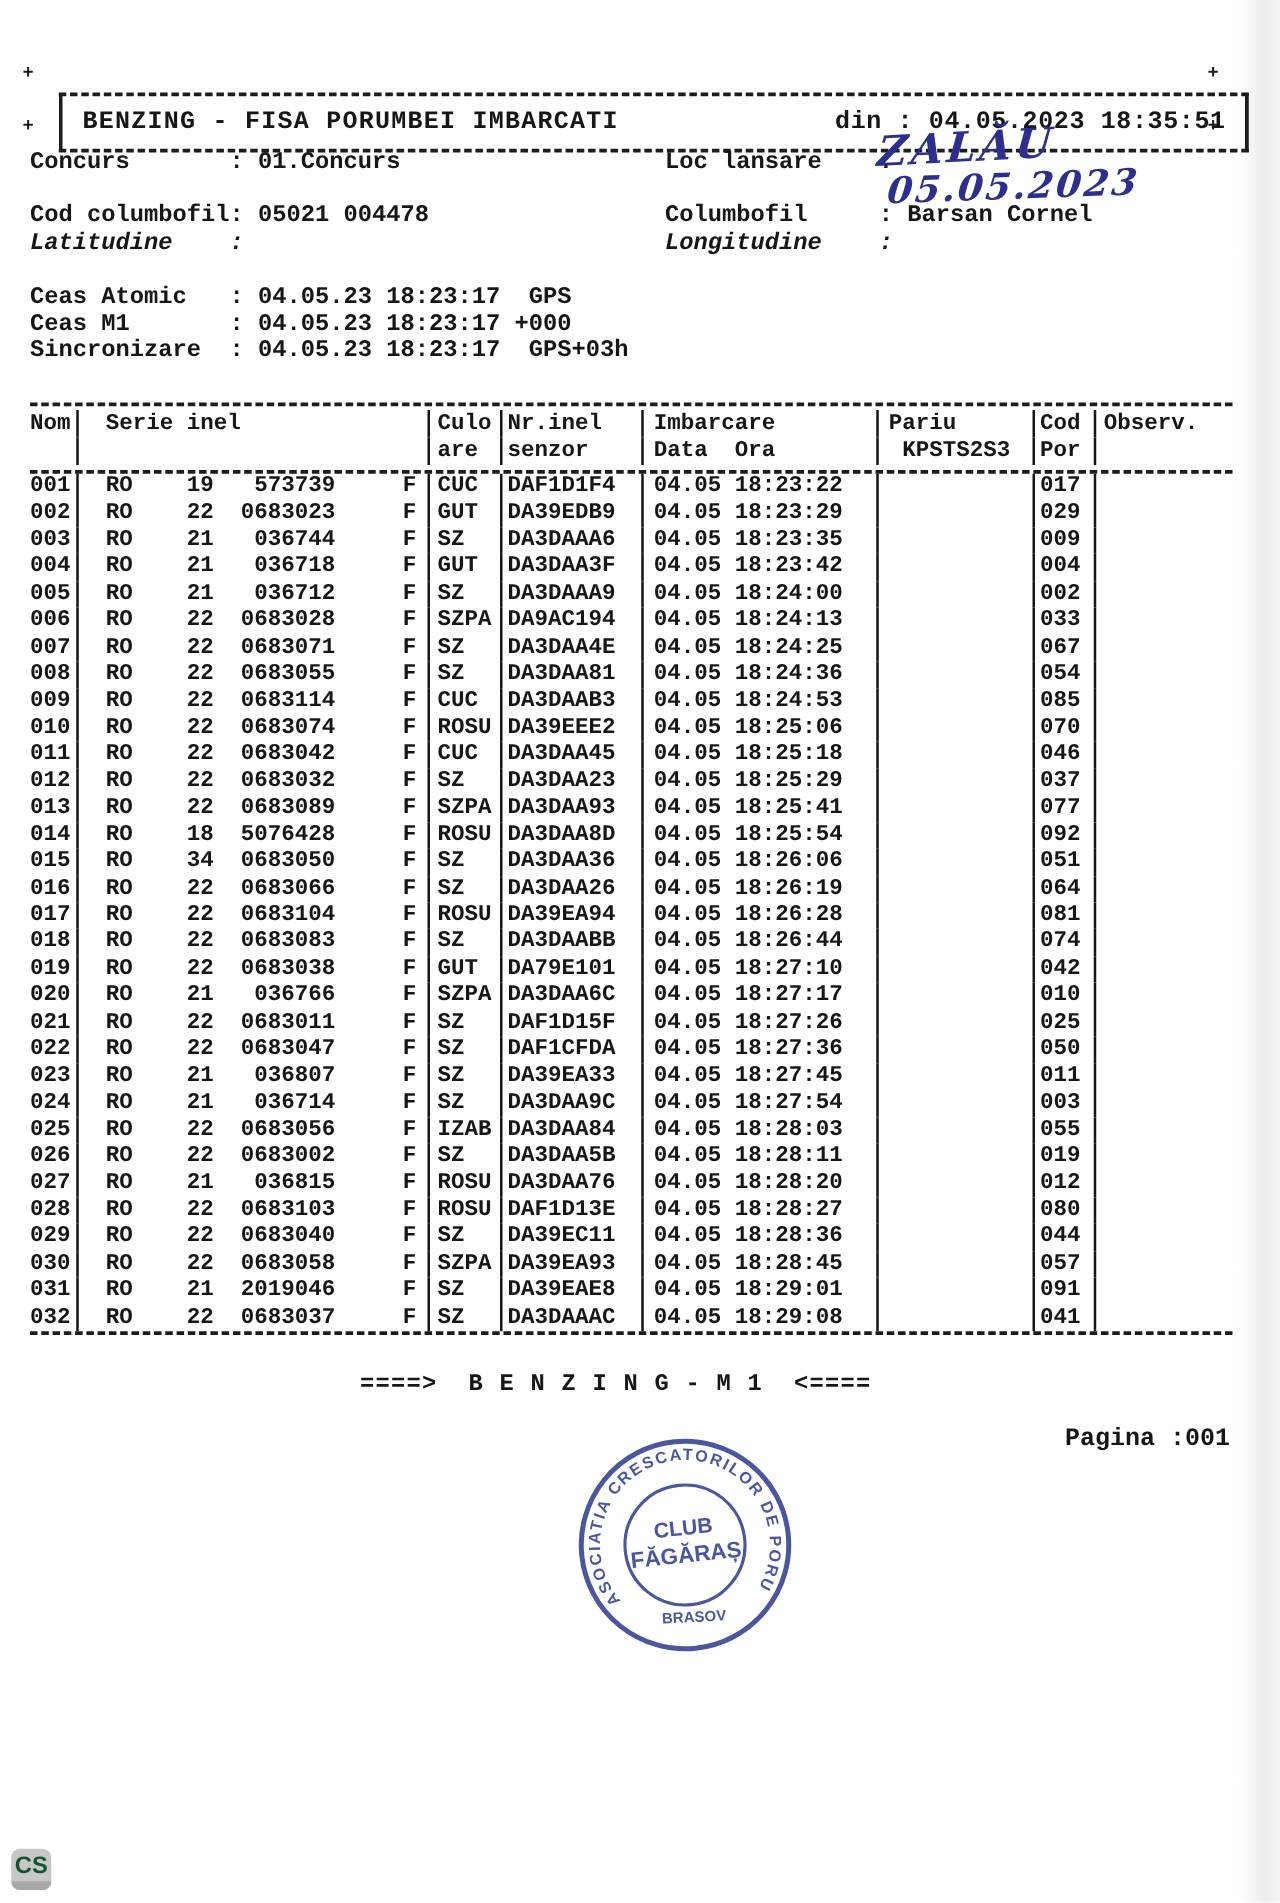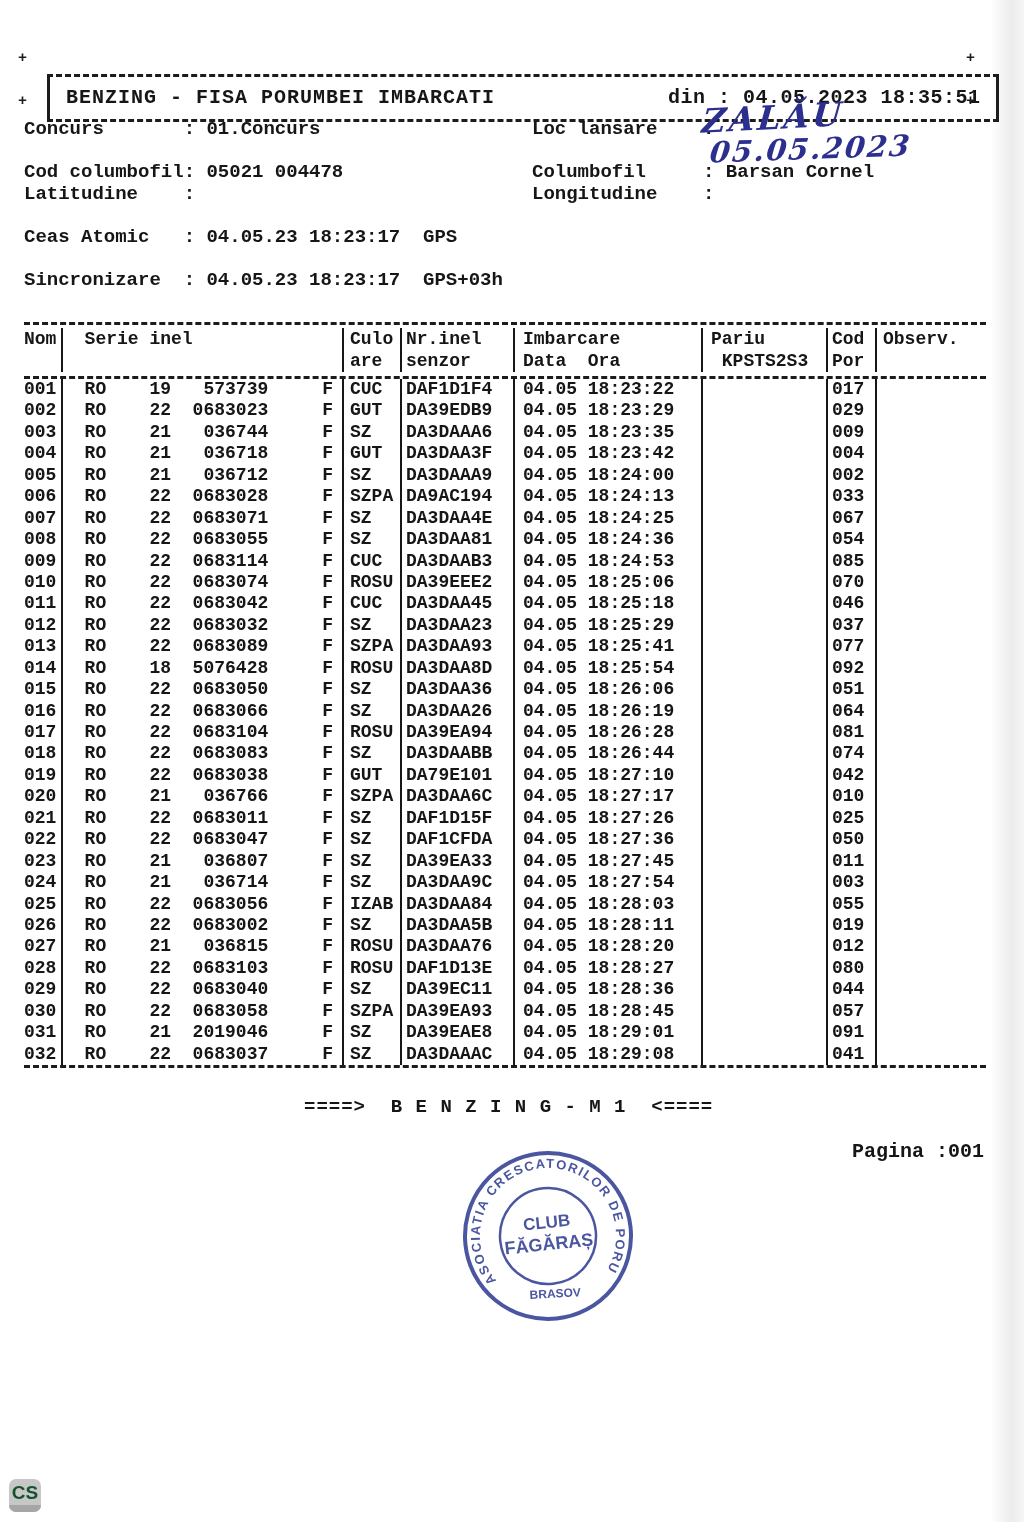--- a/index.html
+++ b/index.html
@@ -29,21 +29,21 @@
   .c-nom{width:39px;}
   .c-serie{width:281px;}
   .c-culo{width:58px;padding-left:6px;}
   .c-senzor{width:113px;padding-left:4px;}
   .c-imb{width:188px;padding-left:8px;}
   .c-pariu{width:125px;padding-left:8px;}
   .c-cod{width:49px;padding-left:4px;}
   .c-observ{width:109px;padding-left:6px;border-right:none;}
   .tbody{border-bottom:3px dashed #1c1c1c;}
   
-  .benzing{left:304px;top:1096px;font-size:19px;letter-spacing:1px;}
+  .benzing{left:288px;top:1096px;font-size:19px;letter-spacing:1px;}
   .pagina{left:852px;top:1096px;font-size:20px;margin-top:44px;}
   
   .stamp{left:458px;top:1146px;transform:rotate(-6deg);opacity:0.85;}
   
   .cs-badge{left:9px;top:1479px;width:32px;height:33px;background:#c7c7c7;border-radius:7px;}
   .cs-letters{display:block;text-align:center;color:#14532d;font:700 19px "Liberation Sans",sans-serif;line-height:27px;}
   .cs-strip{position:absolute;left:0;right:0;bottom:0;height:7px;background:#a6a6a6;border-radius:0 0 7px 7px;}
   .cs-label{left:48px;top:1482px;font:400 21px "Liberation Sans",sans-serif;color:#c0c0c0;letter-spacing:0.5px;}
 </style>
 </head>
@@ -61,29 +61,30 @@
   <span class="plus" style="left:966px;top:93px;"></span>
 
   <div class="abs line mono" style="top:118px;">
     <span class="pre">Concurs       : 01.Concurs</span>
     <span class="rcol">Loc lansare    :</span>
   </div>
   <div class="abs line mono" style="top:161px;">
     <span class="pre">Cod columbofil: 05021 004478</span>
     <span class="rcol">Columbofil     : Barsan Cornel</span>
   </div>
-  <div class="abs line mono" style="top:183px;">
+  <div class="abs line mono" style="top:183px;font-style:italic;">
     <span class="pre">Latitudine    :</span>
     <span class="rcol">Longitudine    :</span>
   </div>
 
   <span class="abs hand1">ZALĂU</span>
   <span class="abs hand2">05.05.2023</span>
 
   <div class="abs line mono pre" style="top:226px;">Ceas Atomic   : 04.05.23 18:23:17  GPS</div>
+  <div class="abs line mono pre" style="top:248px;">Ceas M1       : 04.05.23 18:23:17 +000</div>
   <div class="abs line mono pre" style="top:269px;">Sincronizare  : 04.05.23 18:23:17  GPS+03h</div>
 
   <div class="abs table">
     <div class="thead">
       <div class="hrow mono">
         <span class="cell c-nom">Nom</span>
         <span class="cell c-serie">  Serie inel</span>
         <span class="cell c-culo">Culo</span>
         <span class="cell c-senzor">Nr.inel</span>
         <span class="cell c-imb">Imbarcare</span>
@@ -238,21 +239,21 @@
           <span class="cell c-serie">  RO    18  5076428     F</span>
           <span class="cell c-culo">ROSU</span>
           <span class="cell c-senzor">DA3DAA8D</span>
           <span class="cell c-imb">04.05 18:25:54</span>
           <span class="cell c-pariu"></span>
           <span class="cell c-cod">092</span>
           <span class="cell c-observ"></span>
         </div>
         <div class="trow mono">
           <span class="cell c-nom">015</span>
-          <span class="cell c-serie">  RO    22  0683050     F</span>
+          <span class="cell c-serie">  RO    34  0683050     F</span>
           <span class="cell c-culo">SZ</span>
           <span class="cell c-senzor">DA3DAA36</span>
           <span class="cell c-imb">04.05 18:26:06</span>
           <span class="cell c-pariu"></span>
           <span class="cell c-cod">051</span>
           <span class="cell c-observ"></span>
         </div>
         <div class="trow mono">
           <span class="cell c-nom">016</span>
           <span class="cell c-serie">  RO    22  0683066     F</span>

